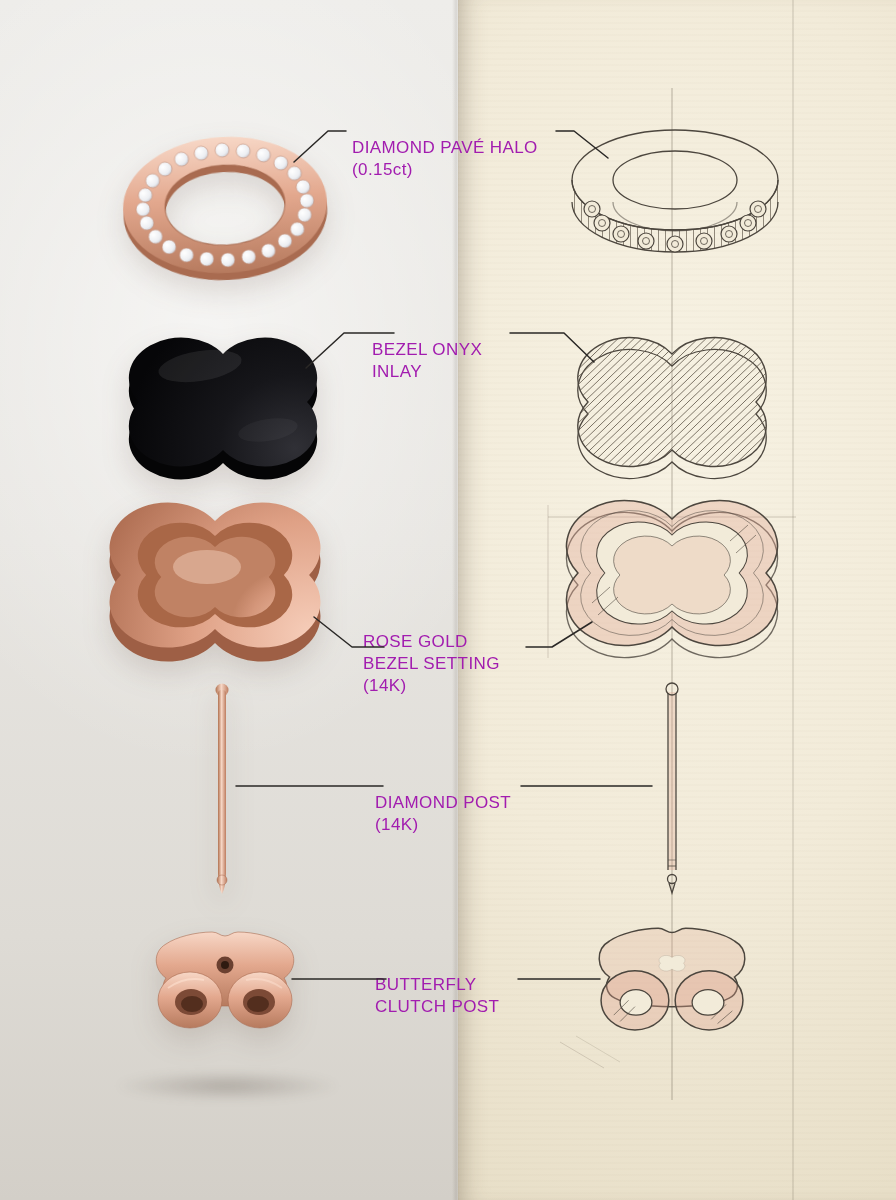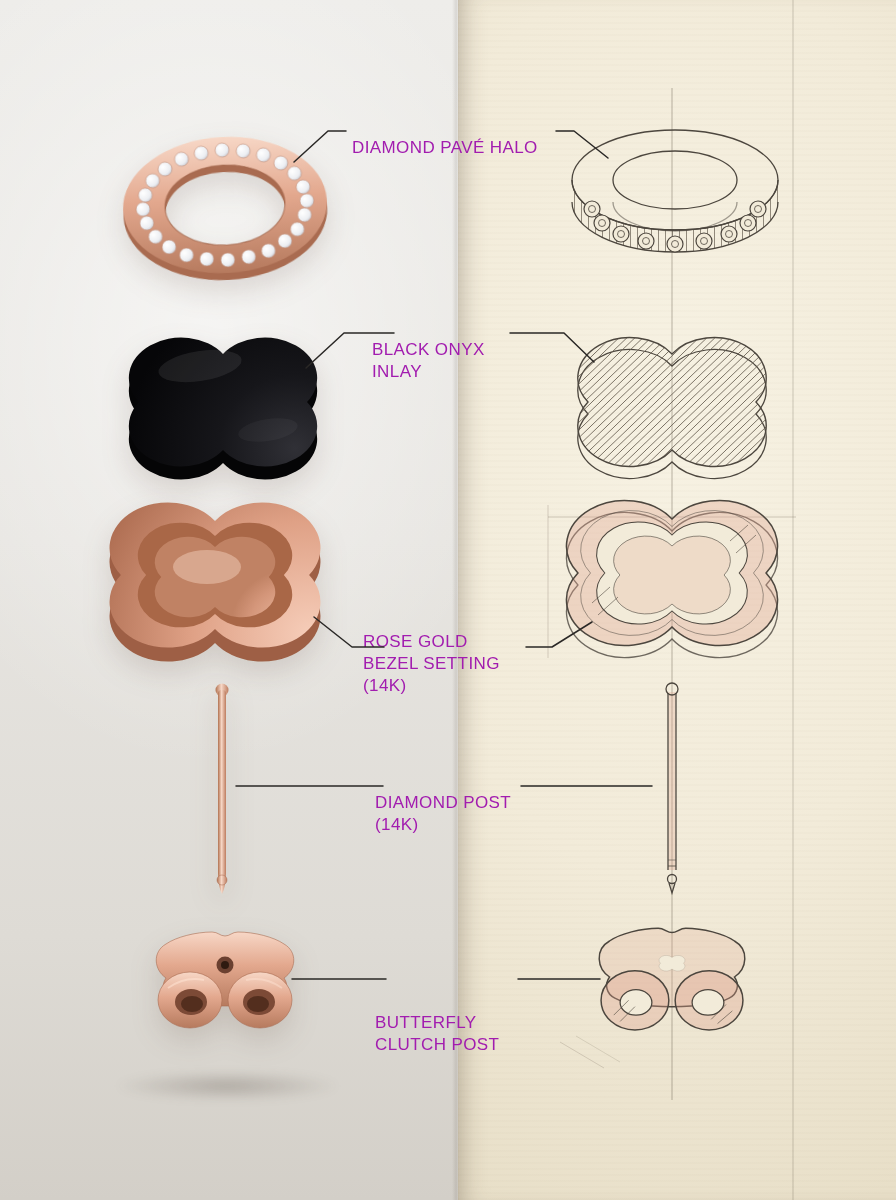--- a/index.html
+++ b/index.html
@@ -275,39 +275,40 @@
         <line x1="30" y1="96" x2="44" y2="82"></line>
           <line x1="36" y1="102" x2="50" y2="88"></line>
         <line x1="122" y1="100" x2="136" y2="86"></line>
           <line x1="128" y1="104" x2="142" y2="92"></line>
       </g>
     </svg>
   </div>
 
   <div class="label" style="left:352px;top:120px;width:200px">
     <span>DIAMOND PAVÉ HALO</span>
+    <span>(0.15ct)</span>
   </div>
 
   <div class="label" style="left:372px;top:322px;width:160px">
-    <span>BLACK ONYX</span>
+    <span>BEZEL ONYX</span>
     <span>INLAY</span>
   </div>
 
   <div class="label" style="left:363px;top:614px;width:160px">
     <span>ROSE GOLD</span>
     <span>BEZEL SETTING</span>
     <span>(14K)</span>
   </div>
 
   <div class="label" style="left:375px;top:775px;width:155px">
     <span>DIAMOND POST</span>
     <span>(14K)</span>
   </div>
 
-  <div class="label" style="left:375px;top:995px;width:155px">
+  <div class="label" style="left:375px;top:957px;width:155px">
     <span>BUTTERFLY</span>
     <span>CLUTCH POST</span>
   </div>
 
   <svg class="abs" style="left:0;top:0;pointer-events:none" width="896" height="1200" aria-hidden="true">
     <g stroke="#2a2826" stroke-width="1.5" fill="none" stroke-linejoin="round" stroke-linecap="round">
       <path d="M346,131 L328,131 L294,162"></path>
       <path d="M556,131 L574,131 L608,158"></path>
       <path d="M394,333 L344,333 L306,368"></path>
       <path d="M510,333 L564,333 L594,362"></path>

